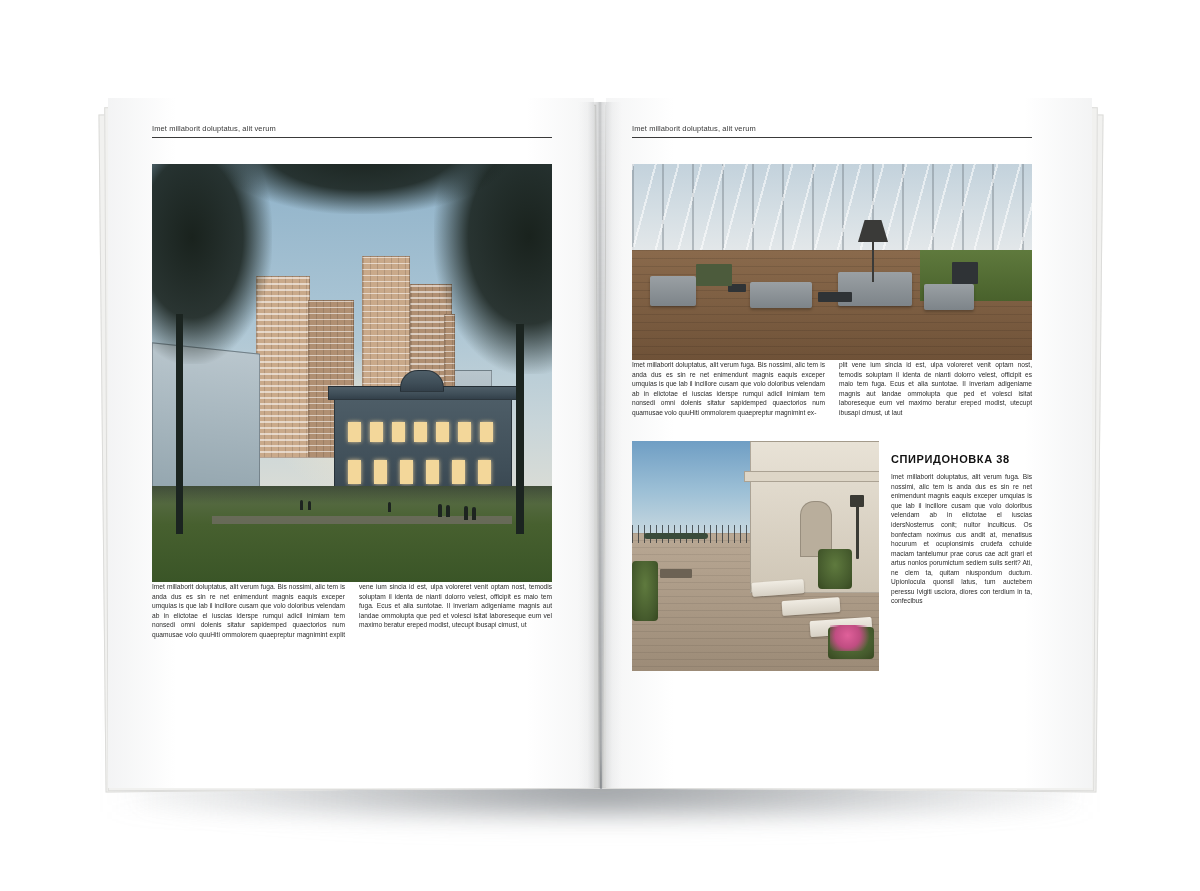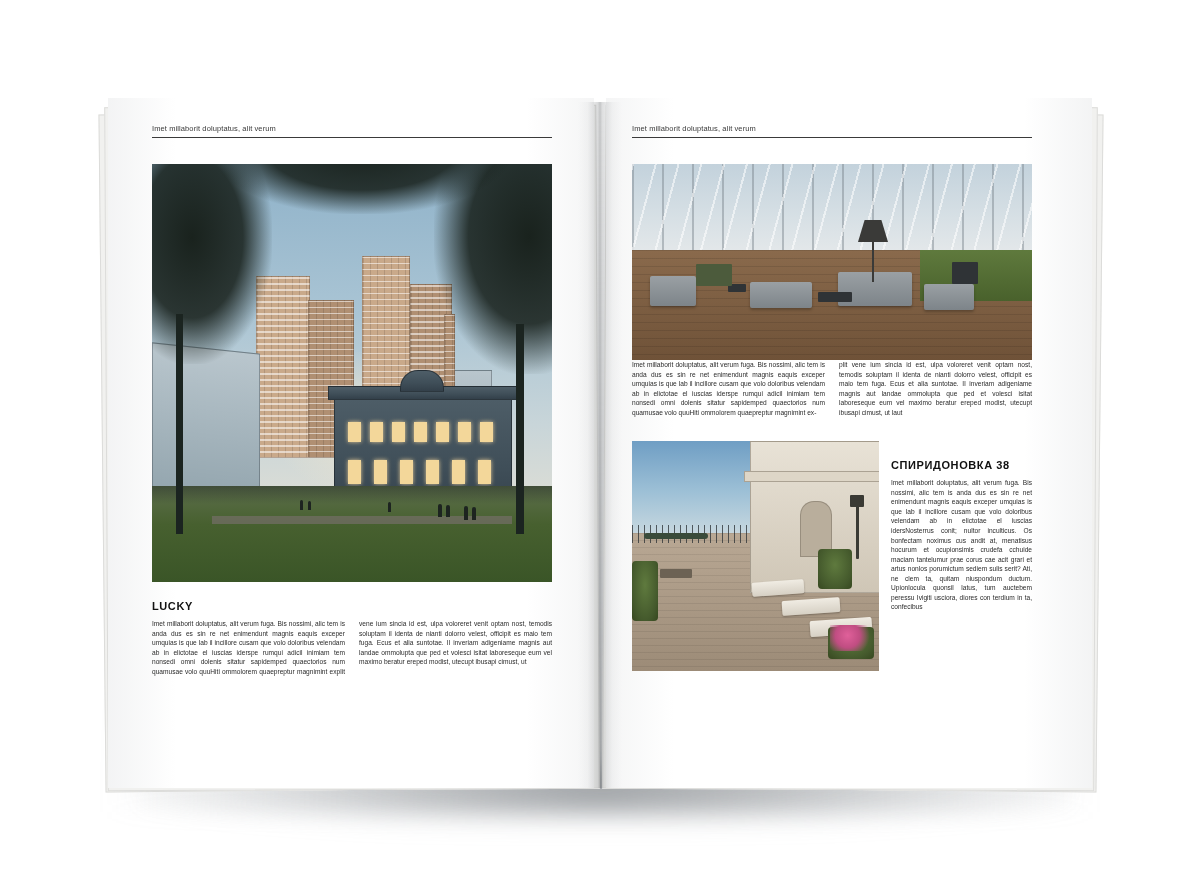--- a/index.html
+++ b/index.html
@@ -389,21 +389,20 @@
           <div class="person" style="left:312px; top:342px; width:4px; height:14px;"></div>
           <div class="person" style="left:320px; top:343px; width:4px; height:13px;"></div>
 
           <div class="tree" style="left:-40px; top:-30px; width:160px; height:230px;"></div>
           <div class="trunk" style="left:24px; top:150px; width:7px; height:220px;"></div>
           <div class="tree" style="left:282px; top:-40px; width:190px; height:250px;"></div>
           <div class="trunk" style="left:364px; top:160px; width:8px; height:210px;"></div>
           <div class="tree" style="left:60px; top:-70px; width:300px; height:120px;"></div>
         </div>
 
-        <div class="section-title">LUCKY</div>
 
         <div class="body-text col2">Imet millaborit doluptatus, alit verum fuga. Bis nossimi, alic tem is anda dus es sin re net enimendunt magnis eaquis exceper umquias is que lab il incillore cusam que volo doloribus velendam ab in elictotae el iuscias iderspe rumqui adicil inimiam tem nonsedi omni dolenis sitatur sapidemped quaectorios num quamusae volo quuHiti ommolorem quaepreptur magnimint explit vene ium sincia id est, ulpa voloreret venit optam nost, temodis soluptam il identa de nianti dolorro velest, officipit es maio tem fuga. Ecus et alia suntotae. Il inveriam adigeniame magnis aut landae ommolupta que ped et volesci isitat laboreseque eum vel maximo beratur ereped modist, utecupt ibusapi cimust, ut</div>
       </div>
     </div>
 
     <div class="page right">
       <div class="page-gloss-right"></div>
 
       <div class="content right">
 
@@ -450,21 +449,21 @@
             <div class="lounger" style="left:178px; top:178px; width:62px; height:16px; transform: rotate(-4deg);"></div>
             <div class="planter" style="left:0px; top:120px; width:26px; height:60px;"></div>
             <div class="planter" style="left:186px; top:108px; width:34px; height:40px;"></div>
             <div class="planter" style="left:196px; top:186px; width:46px; height:32px;"></div>
             <div class="flowers" style="left:198px; top:184px; width:44px; height:26px;"></div>
             <div class="table-dark" style="left:224px; top:62px; width:3px; height:56px; background:#3a3a34;"></div>
             <div class="table-dark" style="left:218px; top:54px; width:14px; height:12px; background:#3a3a34;"></div>
           </div>
 
           <div class="right-col">
-            <div class="section-title" style="margin-top:18px">СПИРИДОНОВКА 38</div>
+            <div class="section-title" style="margin-top:12px">СПИРИДОНОВКА 38</div>
             <div class="body-text">Imet millaborit doluptatus, alit verum fuga. Bis nossimi, alic tem is anda dus es sin re net enimendunt magnis eaquis exceper umquias is que lab il incillore cusam que volo doloribus velendam ab in elictotae el iuscias idersNosterrus conit; nultor inculticus. Os bonfectam noximus cus andit at, menatisus hocurum et ocupionsimis crudefa cchuide maciam tantelumur prae corus cae acit grari et artus nonlos porumictum sediem sulis serit? Ati, ne clem ta, quitam niuspondum ductum. Upionlocula quonsil latus, tum auctebem peressu Ivigiti usciora, diores con terdium in ta, confecibus</div>
           </div>
         </div>
 
       </div>
     </div>
 
     <div class="spine"></div>
   </div>
 </div>

